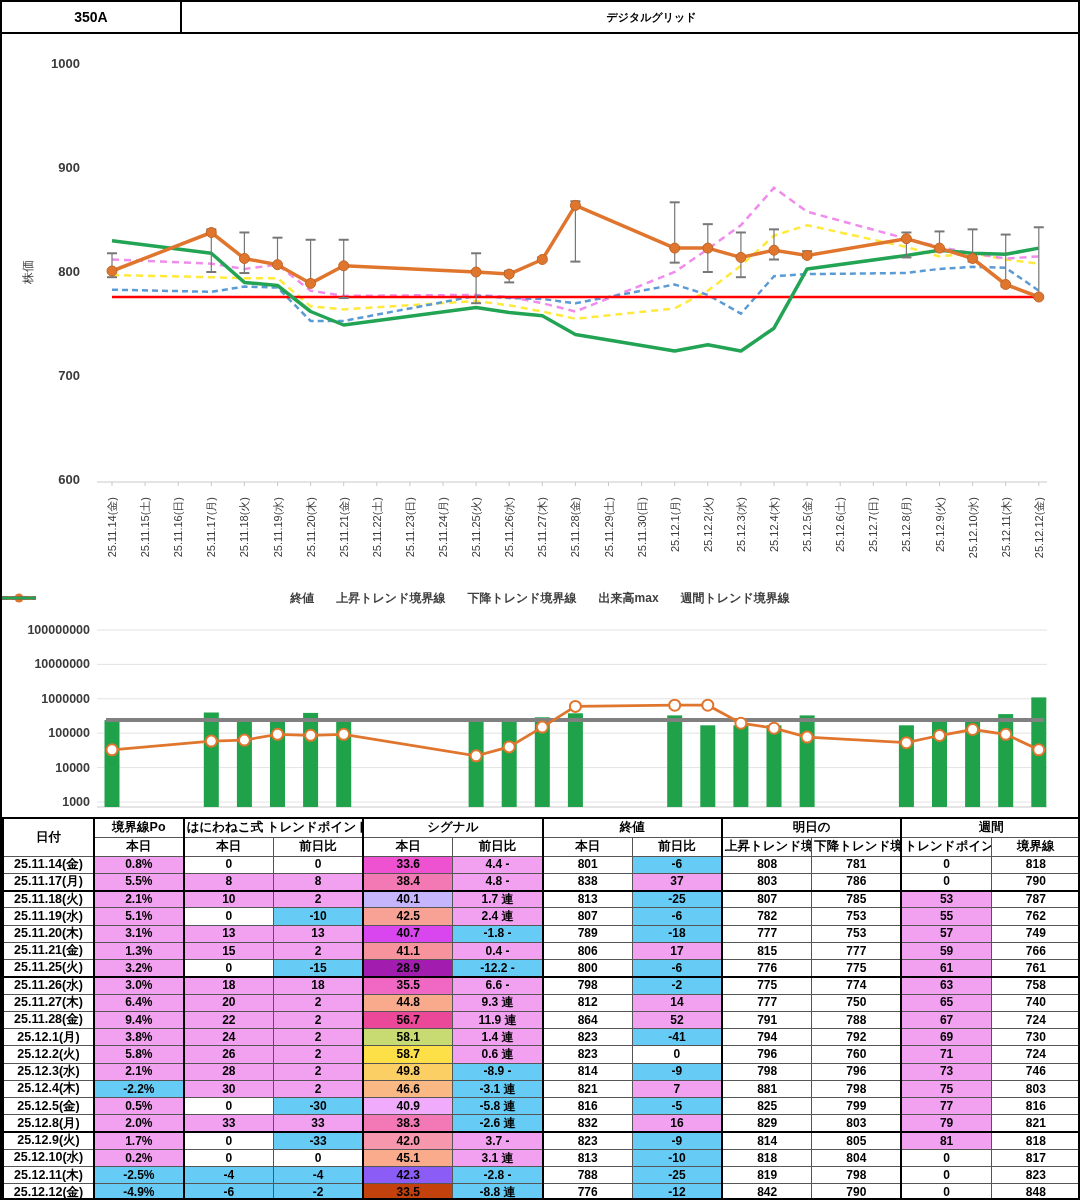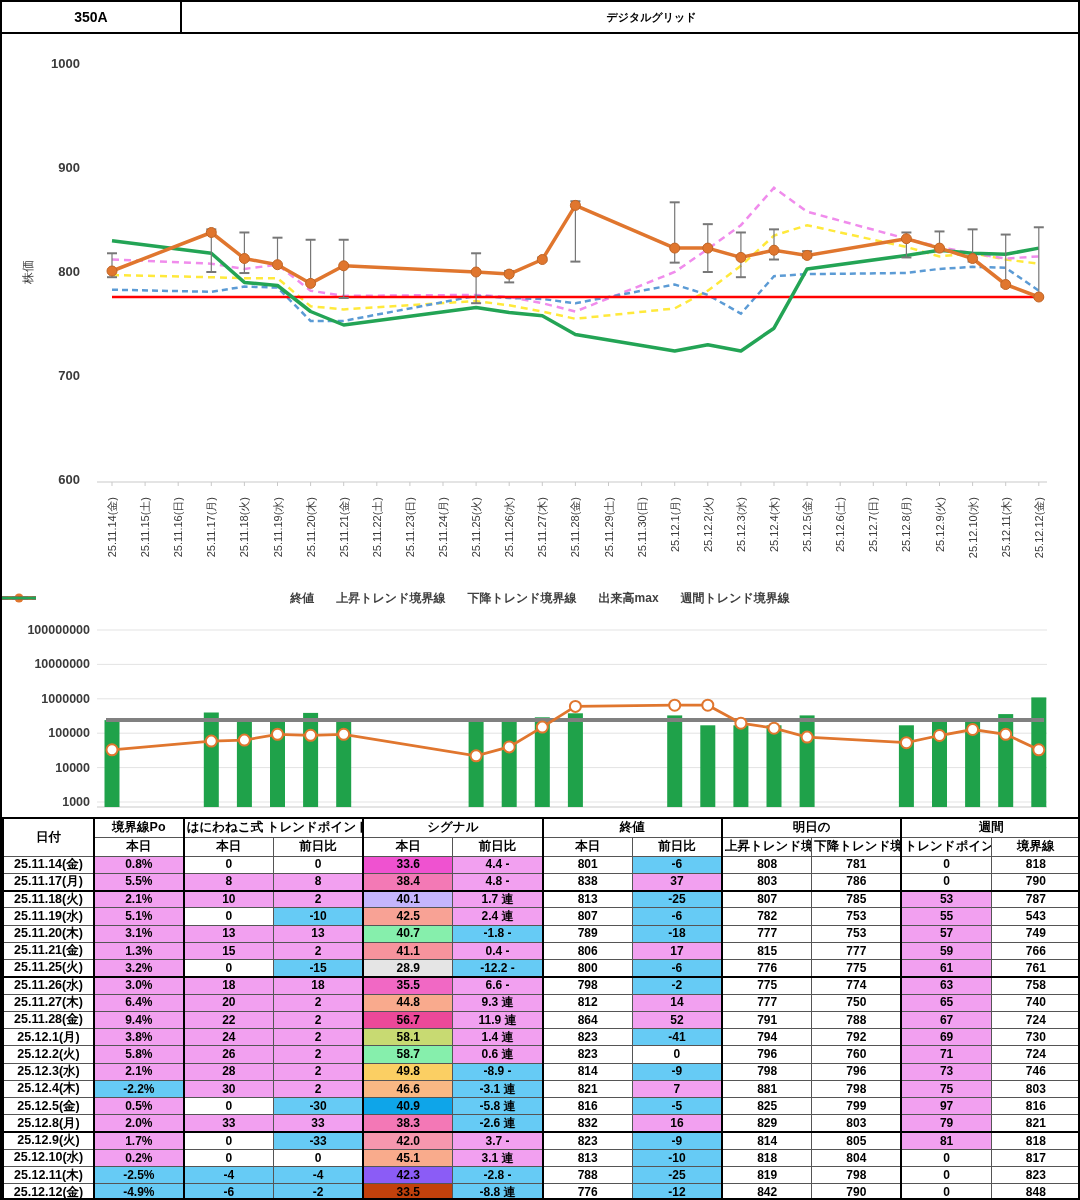--- a/index.html
+++ b/index.html
@@ -404,28 +404,28 @@
             <td class="grp pink">5.1%</td>
             <td class="grp white">0</td>
             <td class="blue">-10</td>
             <td class="grp" style="background:#F8A295">42.5</td>
             <td class="pink">2.4 連</td>
             <td class="grp white">807</td>
             <td class="blue">-6</td>
             <td class="grp white">782</td>
             <td class="white">753</td>
             <td class="grp pink">55</td>
-            <td class="white">543</td>
+            <td class="white">762</td>
           </tr>
           <tr class="">
             <td class="date">25.11.20(木)</td>
             <td class="grp pink">3.1%</td>
             <td class="grp pink">13</td>
             <td class="pink">13</td>
-            <td class="grp" style="background:#86efac">40.7</td>
+            <td class="grp" style="background:#d946ef">40.7</td>
             <td class="blue">-1.8  -</td>
             <td class="grp white">789</td>
             <td class="blue">-18</td>
             <td class="grp white">777</td>
             <td class="white">753</td>
             <td class="grp pink">57</td>
             <td class="white">749</td>
           </tr>
           <tr class="">
             <td class="date">25.11.21(金)</td>
@@ -439,21 +439,21 @@
             <td class="grp white">815</td>
             <td class="white">777</td>
             <td class="grp pink">59</td>
             <td class="white">766</td>
           </tr>
           <tr class="">
             <td class="date">25.11.25(火)</td>
             <td class="grp pink">3.2%</td>
             <td class="grp white">0</td>
             <td class="blue">-15</td>
-            <td class="grp" style="background:#e5e5e5">28.9</td>
+            <td class="grp" style="background:#a21caf">28.9</td>
             <td class="blue">-12.2 -</td>
             <td class="grp white">800</td>
             <td class="blue">-6</td>
             <td class="grp white">776</td>
             <td class="white">775</td>
             <td class="grp pink">61</td>
             <td class="white">761</td>
           </tr>
           <tr class="sep">
             <td class="date">25.11.26(水)</td>
@@ -509,21 +509,21 @@
             <td class="grp white">794</td>
             <td class="white">792</td>
             <td class="grp pink">69</td>
             <td class="white">730</td>
           </tr>
           <tr class="">
             <td class="date">25.12.2(火)</td>
             <td class="grp pink">5.8%</td>
             <td class="grp pink">26</td>
             <td class="pink">2</td>
-            <td class="grp" style="background:#86efac">58.7</td>
+            <td class="grp" style="background:#fde047">58.7</td>
             <td class="pink">0.6 連</td>
             <td class="grp white">823</td>
             <td class="white">0</td>
             <td class="grp white">796</td>
             <td class="white">760</td>
             <td class="grp pink">71</td>
             <td class="white">724</td>
           </tr>
           <tr class="">
             <td class="date">25.12.3(水)</td>
@@ -551,27 +551,27 @@
             <td class="grp white">881</td>
             <td class="white">798</td>
             <td class="grp pink">75</td>
             <td class="white">803</td>
           </tr>
           <tr class="">
             <td class="date">25.12.5(金)</td>
             <td class="grp pink">0.5%</td>
             <td class="grp white">0</td>
             <td class="blue">-30</td>
-            <td class="grp" style="background:#0ea5e9">40.9</td>
+            <td class="grp" style="background:#f0abfc">40.9</td>
             <td class="blue">-5.8 連</td>
             <td class="grp white">816</td>
             <td class="blue">-5</td>
             <td class="grp white">825</td>
             <td class="white">799</td>
-            <td class="grp pink">97</td>
+            <td class="grp pink">77</td>
             <td class="white">816</td>
           </tr>
           <tr class="">
             <td class="date">25.12.8(月)</td>
             <td class="grp pink">2.0%</td>
             <td class="grp pink">33</td>
             <td class="pink">33</td>
             <td class="grp" style="background:#F378B6">38.3</td>
             <td class="blue">-2.6 連</td>
             <td class="grp white">832</td>

